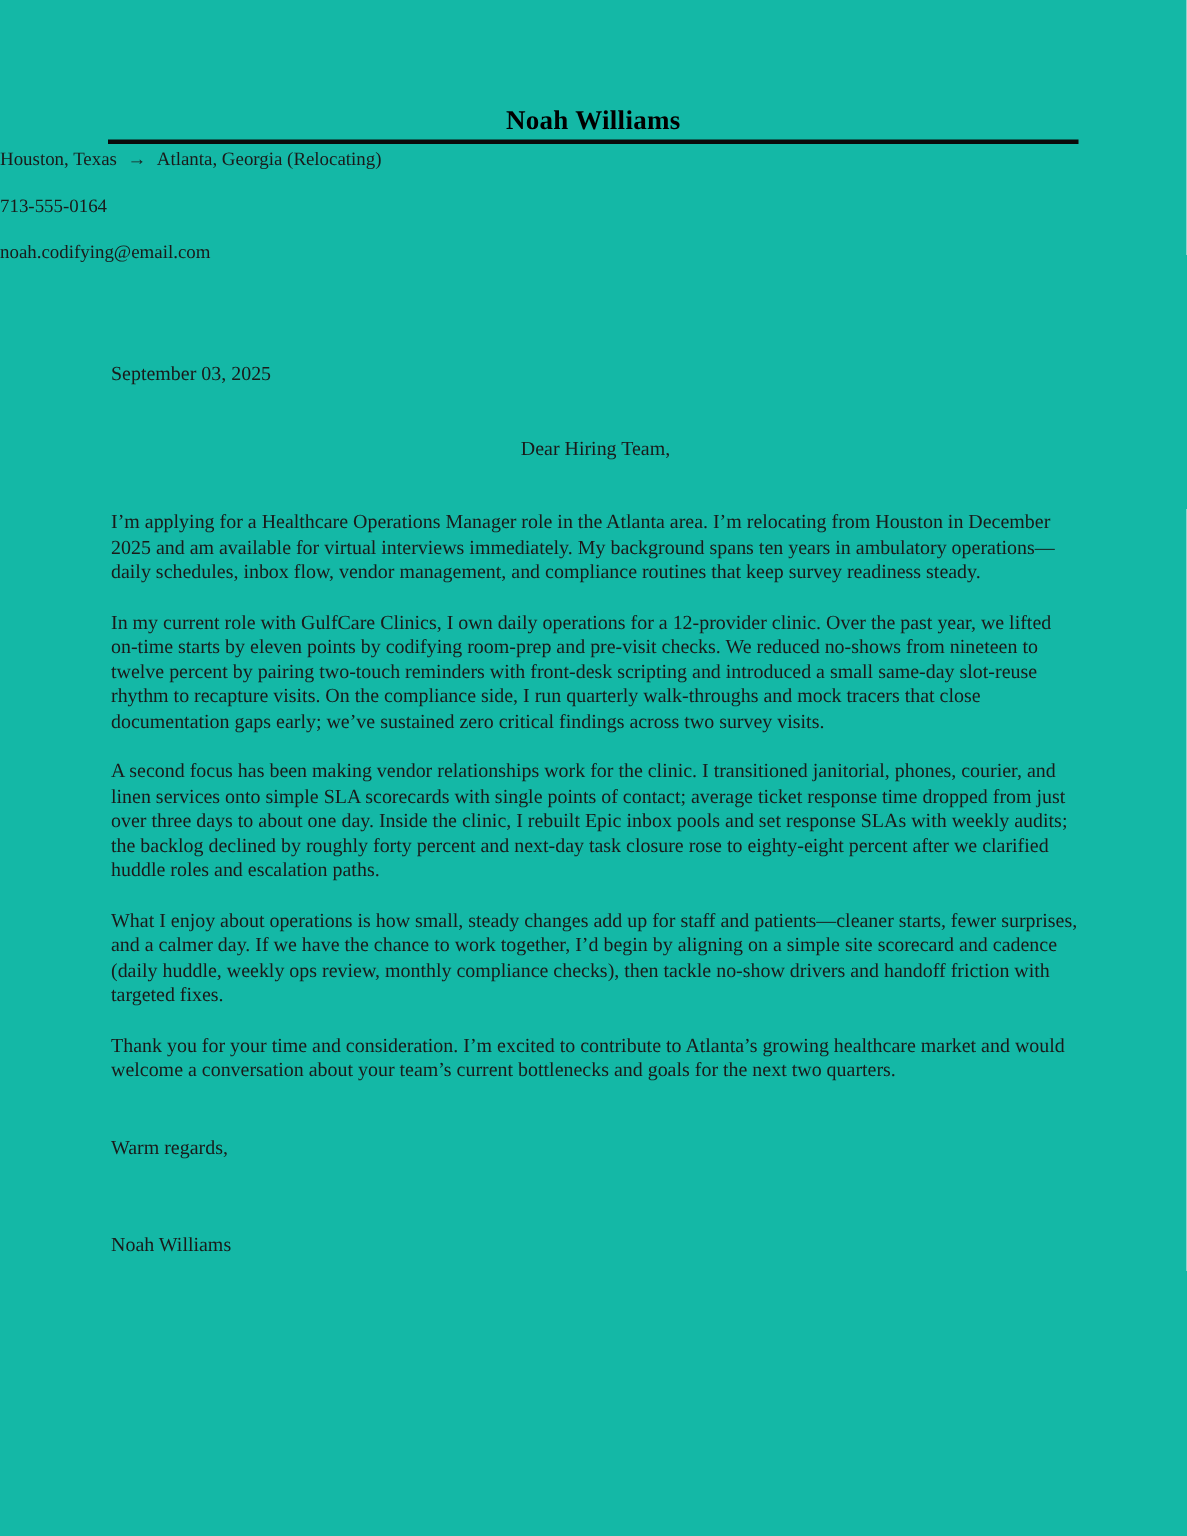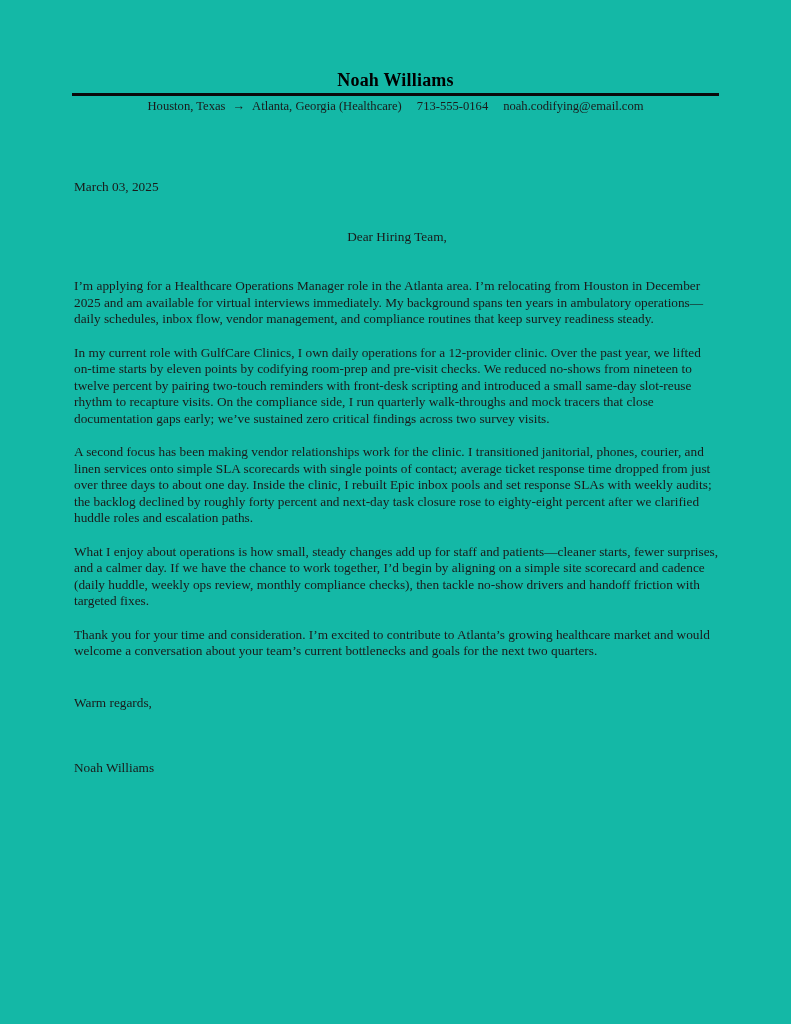--- a/index.html
+++ b/index.html
@@ -37,20 +37,21 @@
   }
   .contact-line {
     margin-top: 2.5px;
     font-size: 12.6px;
     line-height: 16px;
     display: flex;
     justify-content: center;
     align-items: baseline;
     gap: 15px;
     white-space: nowrap;
+    flex-direction: column;
   }
   .contact-route {
     display: inline-flex;
     gap: 7px;
     align-items: baseline;
   }
   
   .letter {
     margin: 0 71px 0 74px;
     font-size: 13.3px;
@@ -70,29 +71,29 @@
 
 <div class="page">
 
   <div class="header">
     <div class="name">Noah Williams</div>
     <div class="rule"></div>
     <div class="contact-line">
       <span class="contact-route">
         <span>Houston, Texas</span>
         <span>→</span>
-        <span>Atlanta, Georgia (Healthcare)</span>
+        <span>Atlanta, Georgia (Relocating)</span>
       </span>
       <span>713-555-0164</span>
       <span>noah.codifying@email.com</span>
     </div>
   </div>
 
   <div class="letter">
-    <div class="date">March 03, 2025</div>
+    <div class="date">September 03, 2025</div>
     <div class="salutation">Dear Hiring Team,</div>
     <div class="paragraphs" id="paragraphs">
         <p>I’m applying for a Healthcare Operations Manager role in the Atlanta area. I’m relocating from Houston in December 2025 and am available for virtual interviews immediately. My background spans ten years in ambulatory operations—daily schedules, inbox flow, vendor management, and compliance routines that keep survey readiness steady.</p>
         <p>In my current role with GulfCare Clinics, I own daily operations for a 12-provider clinic. Over the past year, we lifted on-time starts by eleven points by codifying room-prep and pre-visit checks. We reduced no-shows from nineteen to twelve percent by pairing two-touch reminders with front-desk scripting and introduced a small same-day slot-reuse rhythm to recapture visits. On the compliance side, I run quarterly walk-throughs and mock tracers that close documentation gaps early; we’ve sustained zero critical findings across two survey visits.</p>
         <p>A second focus has been making vendor relationships work for the clinic. I transitioned janitorial, phones, courier, and linen services onto simple SLA scorecards with single points of contact; average ticket response time dropped from just over three days to about one day. Inside the clinic, I rebuilt Epic inbox pools and set response SLAs with weekly audits; the backlog declined by roughly forty percent and next-day task closure rose to eighty-eight percent after we clarified huddle roles and escalation paths.</p>
         <p>What I enjoy about operations is how small, steady changes add up for staff and patients—cleaner starts, fewer surprises, and a calmer day. If we have the chance to work together, I’d begin by aligning on a simple site scorecard and cadence (daily huddle, weekly ops review, monthly compliance checks), then tackle no-show drivers and handoff friction with targeted fixes.</p>
         <p>Thank you for your time and consideration. I’m excited to contribute to Atlanta’s growing healthcare market and would welcome a conversation about your team’s current bottlenecks and goals for the next two quarters.</p>
       </div>
     <div class="closing">Warm regards,</div>
     <div class="signature">Noah Williams</div>

